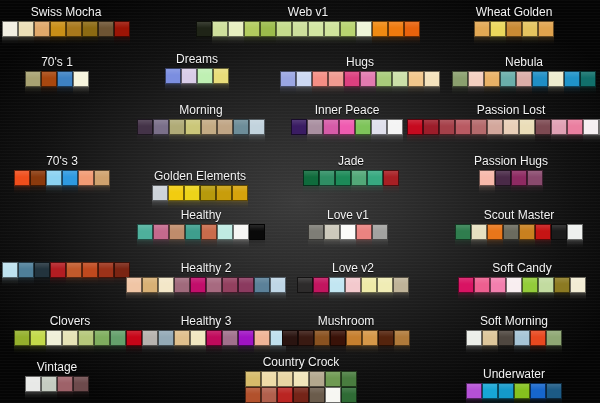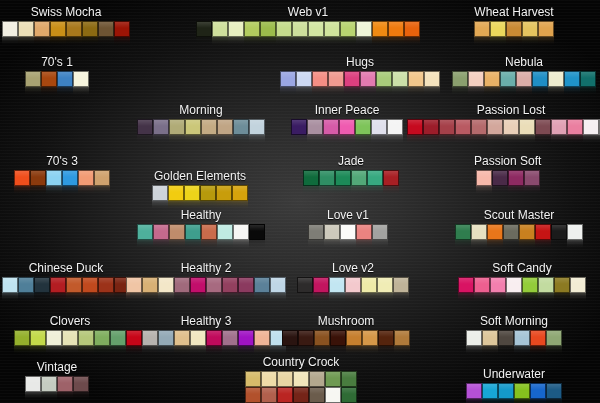--- a/index.html
+++ b/index.html
@@ -105,21 +105,20 @@
           <div class="rf" style="background: linear-gradient(rgb(240, 78, 28), rgba(0, 0, 0, 0)); width: 16px;"></div>
           <div class="rf" style="background: linear-gradient(rgb(138, 58, 13), rgba(0, 0, 0, 0)); width: 16px;"></div>
           <div class="rf" style="background: linear-gradient(rgb(139, 211, 242), rgba(0, 0, 0, 0)); width: 16px;"></div>
           <div class="rf" style="background: linear-gradient(rgb(46, 154, 224), rgba(0, 0, 0, 0)); width: 16px;"></div>
           <div class="rf" style="background: linear-gradient(rgb(242, 155, 116), rgba(0, 0, 0, 0)); width: 16px;"></div>
           <div class="rf" style="background: linear-gradient(rgb(207, 162, 110), rgba(0, 0, 0, 0)); width: 16px;"></div>
         </div>
       </div>
     </div>
     <div class="palette" style="left: 2px; top: 262px;">
-      <div class="ptitle">Chinese Duck</div>
       <div class="swatchwrap">
         <div class="strip">
           <div class="sw" title="#bfe3f0" style="background: rgb(191, 227, 240); width: 16px; height: 16px;"></div>
           <div class="sw" title="#4f7f99" style="background: rgb(79, 127, 153); width: 16px; height: 16px;"></div>
           <div class="sw" title="#22333d" style="background: rgb(34, 51, 61); width: 16px; height: 16px;"></div>
           <div class="sw" title="#b31d22" style="background: rgb(179, 29, 34); width: 16px; height: 16px;"></div>
           <div class="sw" title="#c25a2b" style="background: rgb(194, 90, 43); width: 16px; height: 16px;"></div>
           <div class="sw" title="#c0491e" style="background: rgb(192, 73, 30); width: 16px; height: 16px;"></div>
           <div class="sw" title="#9c3219" style="background: rgb(156, 50, 25); width: 16px; height: 16px;"></div>
           <div class="sw" title="#7a2412" style="background: rgb(122, 36, 18); width: 16px; height: 16px;"></div>
@@ -166,20 +165,37 @@
           <div class="sw" title="#e8e9e7" style="background: rgb(232, 233, 231); width: 16px; height: 16px;"></div>
           <div class="sw" title="#c5ccc1" style="background: rgb(197, 204, 193); width: 16px; height: 16px;"></div>
           <div class="sw" title="#9e6269" style="background: rgb(158, 98, 105); width: 16px; height: 16px;"></div>
           <div class="sw" title="#6d4a4c" style="background: rgb(109, 74, 76); width: 16px; height: 16px;"></div>
         </div>
         <div class="refl">
           <div class="rf" style="background: linear-gradient(rgb(232, 233, 231), rgba(0, 0, 0, 0)); width: 16px;"></div>
           <div class="rf" style="background: linear-gradient(rgb(197, 204, 193), rgba(0, 0, 0, 0)); width: 16px;"></div>
           <div class="rf" style="background: linear-gradient(rgb(158, 98, 105), rgba(0, 0, 0, 0)); width: 16px;"></div>
           <div class="rf" style="background: linear-gradient(rgb(109, 74, 76), rgba(0, 0, 0, 0)); width: 16px;"></div>
+        </div>
+      </div>
+    </div>
+    <div class="palette" style="left: 165px; top: 53px;">
+      <div class="ptitle">Dreams</div>
+      <div class="swatchwrap">
+        <div class="strip">
+          <div class="sw" title="#7b8ee0" style="background: rgb(123, 142, 224); width: 16px; height: 16px;"></div>
+          <div class="sw" title="#d9cce8" style="background: rgb(217, 204, 232); width: 16px; height: 16px;"></div>
+          <div class="sw" title="#bff0b3" style="background: rgb(191, 240, 179); width: 16px; height: 16px;"></div>
+          <div class="sw" title="#e8dd7a" style="background: rgb(232, 221, 122); width: 16px; height: 16px;"></div>
+        </div>
+        <div class="refl">
+          <div class="rf" style="background: linear-gradient(rgb(123, 142, 224), rgba(0, 0, 0, 0)); width: 16px;"></div>
+          <div class="rf" style="background: linear-gradient(rgb(217, 204, 232), rgba(0, 0, 0, 0)); width: 16px;"></div>
+          <div class="rf" style="background: linear-gradient(rgb(191, 240, 179), rgba(0, 0, 0, 0)); width: 16px;"></div>
+          <div class="rf" style="background: linear-gradient(rgb(232, 221, 122), rgba(0, 0, 0, 0)); width: 16px;"></div>
         </div>
       </div>
     </div>
     <div class="palette" style="left: 137px; top: 104px;">
       <div class="ptitle">Morning</div>
       <div class="swatchwrap">
         <div class="strip">
           <div class="sw" title="#443348" style="background: rgb(68, 51, 72); width: 16px; height: 16px;"></div>
           <div class="sw" title="#7a6f89" style="background: rgb(122, 111, 137); width: 16px; height: 16px;"></div>
           <div class="sw" title="#b0ab77" style="background: rgb(176, 171, 119); width: 16px; height: 16px;"></div>
@@ -499,21 +515,21 @@
           <div class="sw" title="#b1604d" style="background: rgb(177, 96, 77); width: 16px; height: 16px;"></div>
           <div class="sw" title="#ba2522" style="background: rgb(186, 37, 34); width: 16px; height: 16px;"></div>
           <div class="sw" title="#752418" style="background: rgb(117, 36, 24); width: 16px; height: 16px;"></div>
           <div class="sw" title="#6b5c4c" style="background: rgb(107, 92, 76); width: 16px; height: 16px;"></div>
           <div class="sw" title="#f7f7f2" style="background: rgb(247, 247, 242); width: 16px; height: 16px;"></div>
           <div class="sw" title="#2f6b35" style="background: rgb(47, 107, 53); width: 16px; height: 16px;"></div>
         </div>
       </div>
     </div>
     <div class="palette" style="left: 474px; top: 6px;">
-      <div class="ptitle">Wheat Harvest</div>
+      <div class="ptitle">Wheat Golden</div>
       <div class="swatchwrap">
         <div class="strip">
           <div class="sw" title="#e2a854" style="background: rgb(226, 168, 84); width: 16px; height: 16px;"></div>
           <div class="sw" title="#ebd85c" style="background: rgb(235, 216, 92); width: 16px; height: 16px;"></div>
           <div class="sw" title="#c98a34" style="background: rgb(201, 138, 52); width: 16px; height: 16px;"></div>
           <div class="sw" title="#e5c45f" style="background: rgb(229, 196, 95); width: 16px; height: 16px;"></div>
           <div class="sw" title="#e0a34e" style="background: rgb(224, 163, 78); width: 16px; height: 16px;"></div>
         </div>
         <div class="refl">
           <div class="rf" style="background: linear-gradient(rgb(226, 168, 84), rgba(0, 0, 0, 0)); width: 16px;"></div>
@@ -580,21 +596,21 @@
           <div class="rf" style="background: linear-gradient(rgb(234, 221, 184), rgba(0, 0, 0, 0)); width: 16px;"></div>
           <div class="rf" style="background: linear-gradient(rgb(125, 74, 82), rgba(0, 0, 0, 0)); width: 16px;"></div>
           <div class="rf" style="background: linear-gradient(rgb(224, 160, 180), rgba(0, 0, 0, 0)); width: 16px;"></div>
           <div class="rf" style="background: linear-gradient(rgb(234, 127, 160), rgba(0, 0, 0, 0)); width: 16px;"></div>
           <div class="rf" style="background: linear-gradient(rgb(245, 239, 242), rgba(0, 0, 0, 0)); width: 16px;"></div>
           <div class="rf" style="background: linear-gradient(rgb(255, 255, 255), rgba(0, 0, 0, 0)); width: 16px;"></div>
         </div>
       </div>
     </div>
     <div class="palette" style="left: 474px; top: 155px;">
-      <div class="ptitle">Passion Soft</div>
+      <div class="ptitle">Passion Hugs</div>
       <div class="swatchwrap">
         <div class="strip">
           <div class="sw" title="#f7b8aa" style="background: rgb(247, 184, 170); width: 16px; height: 16px;"></div>
           <div class="sw" title="#4a2a48" style="background: rgb(74, 42, 72); width: 16px; height: 16px;"></div>
           <div class="sw" title="#8e2a62" style="background: rgb(142, 42, 98); width: 16px; height: 16px;"></div>
           <div class="sw" title="#8a4a6e" style="background: rgb(138, 74, 110); width: 16px; height: 16px;"></div>
         </div>
         <div class="refl">
           <div class="rf" style="background: linear-gradient(rgb(247, 184, 170), rgba(0, 0, 0, 0)); width: 16px;"></div>
           <div class="rf" style="background: linear-gradient(rgb(74, 42, 72), rgba(0, 0, 0, 0)); width: 16px;"></div>

